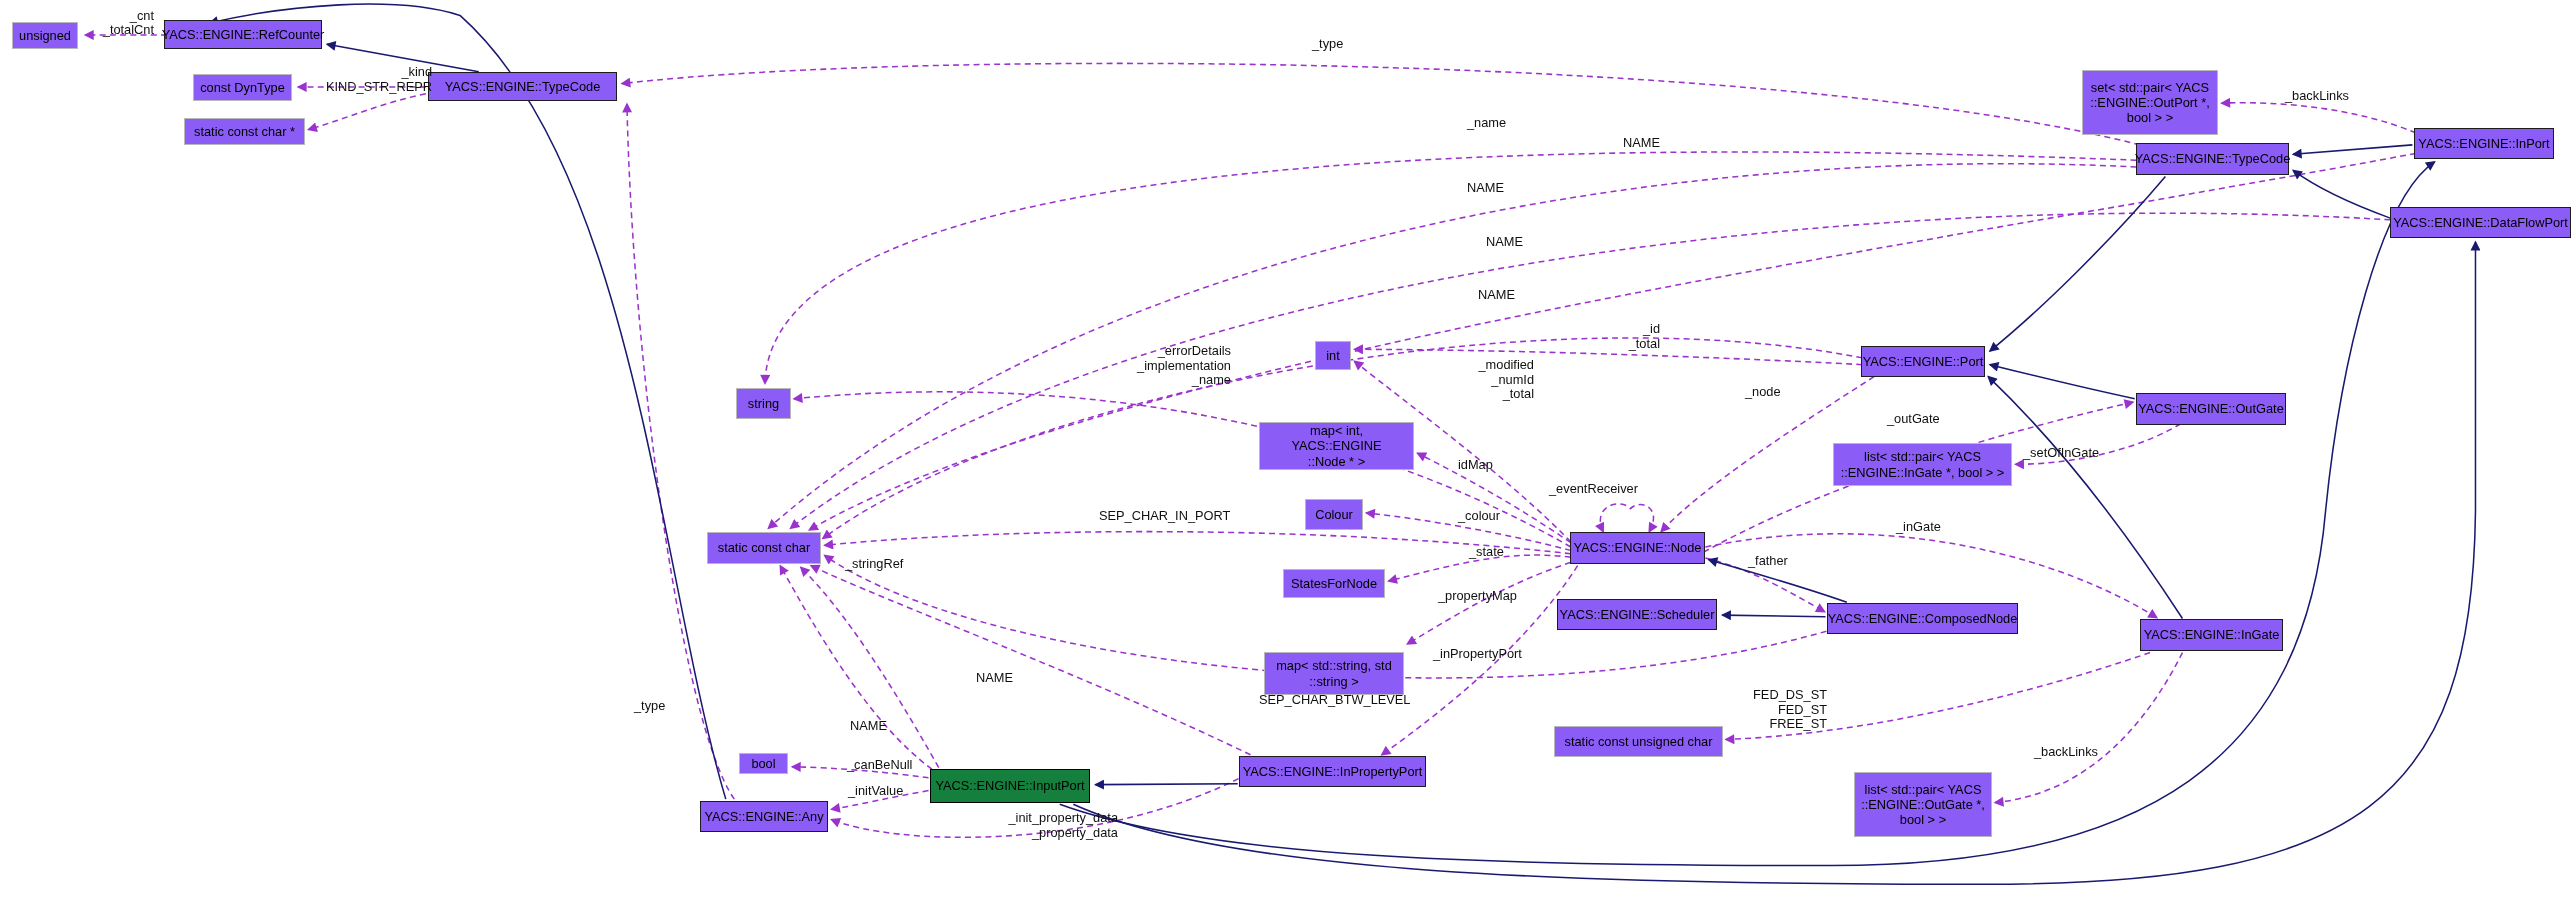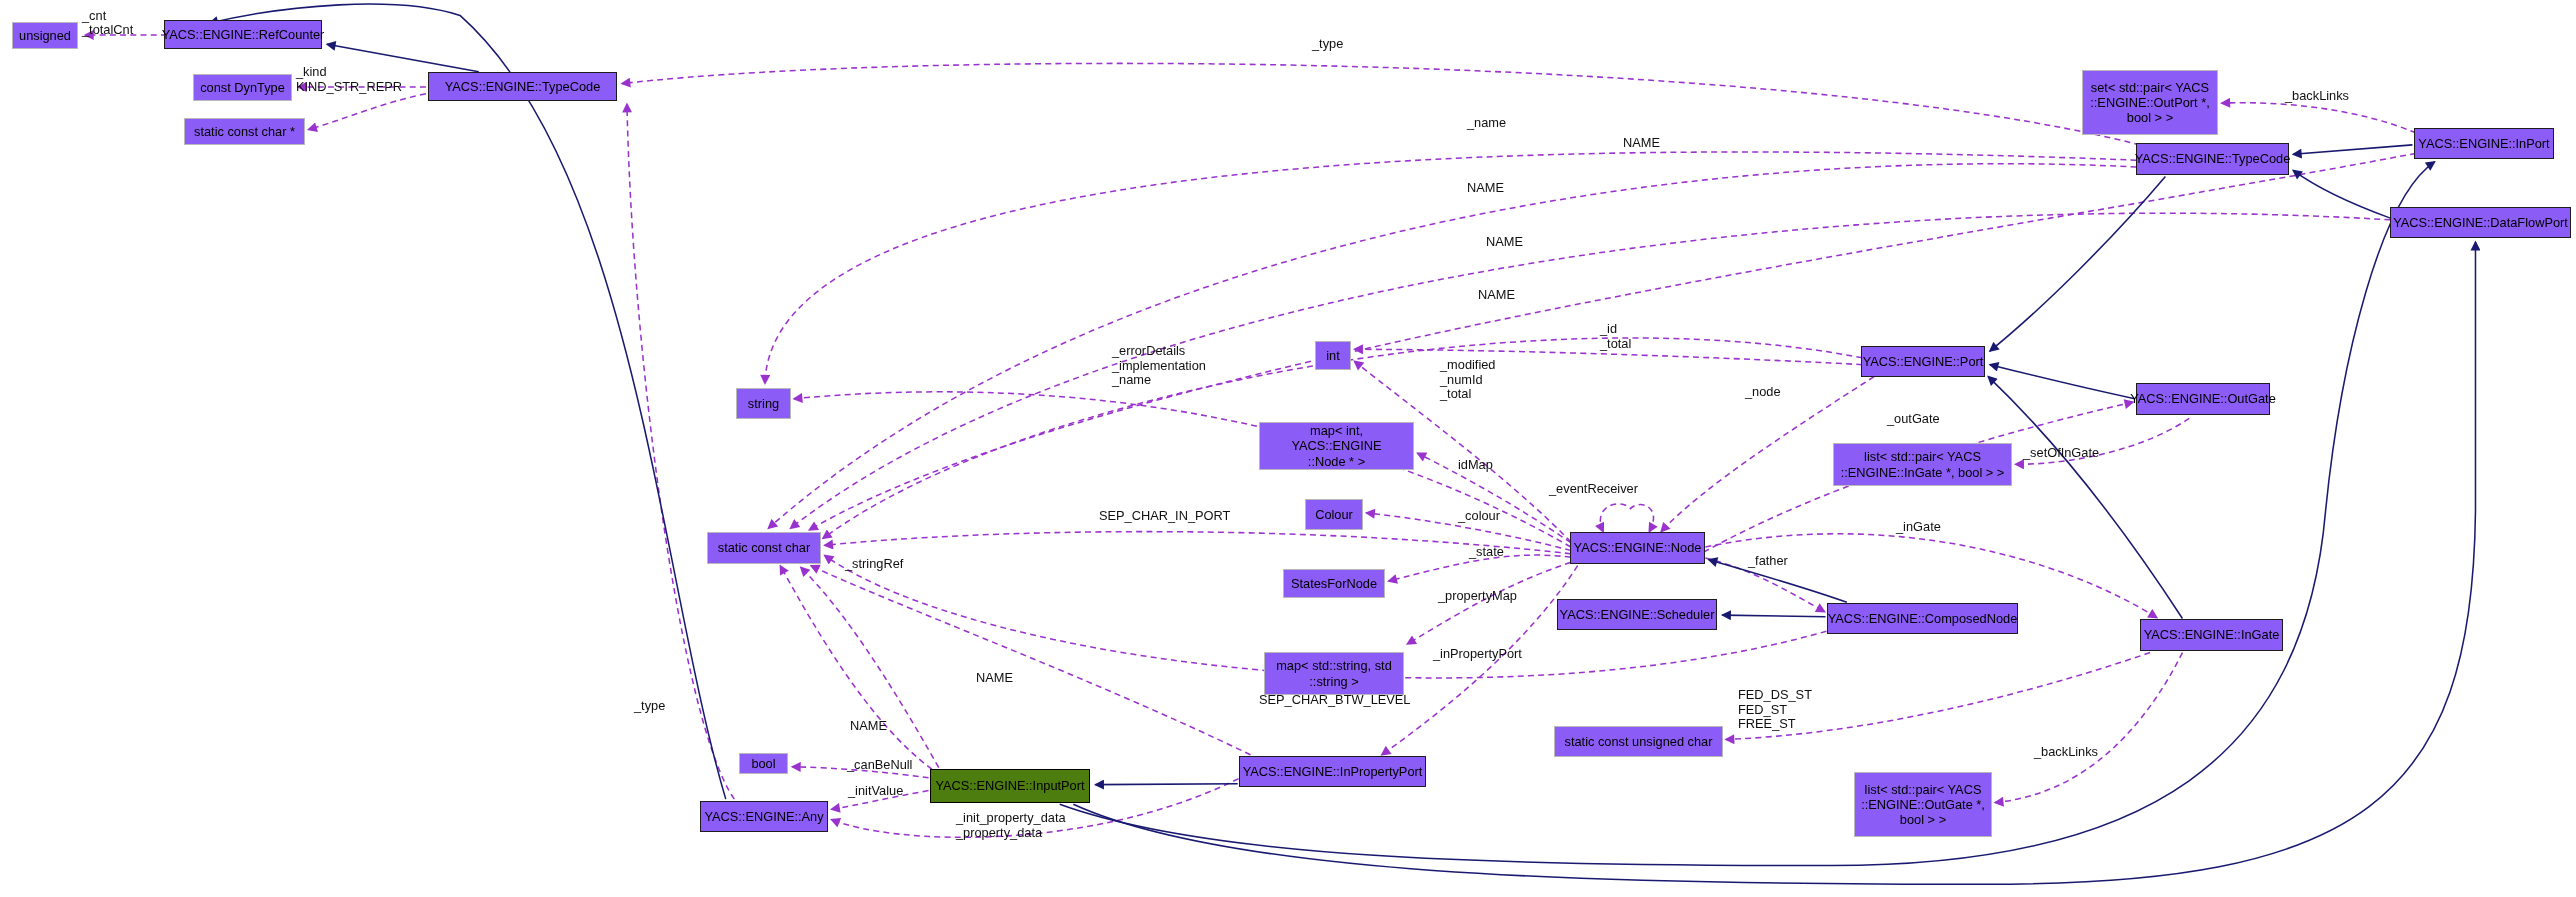--- a/index.html
+++ b/index.html
@@ -4,24 +4,24 @@
 <style>
   html,body{margin:0;padding:0;background:#fff;}
   #canvas{position:relative;width:2576px;height:898px;background:#ffffff;overflow:hidden;
           font-family:"Liberation Sans",sans-serif;}
   svg.edges{position:absolute;left:0;top:0;width:2576px;height:898px;}
   .box{position:absolute;display:flex;align-items:center;justify-content:center;
        text-align:center;white-space:pre-line;font-size:12.8px;line-height:1.18;
        color:#000;background:#8b5cf6;border:0.9px solid #b9b9b9;box-sizing:border-box;
        padding:0.9px 3.4px;z-index:2;}
   .cls{border:1.2px solid #1c1c1c;}
-  .hl{background:#4d7c0f;border:1.5px solid #000;}
+  .hl{background:#15803d;border:1.5px solid #000;}
   .lbl{position:absolute;font-size:12.8px;line-height:1.15;color:#101010;
        white-space:pre-line;z-index:3;}
-  .ctr{text-align:left;}
+  .ctr{text-align:right;}
   .dashed{fill:none;stroke:#9a32cd;stroke-width:1.8;stroke-dasharray:7,5;}
   .solid{fill:none;stroke:#191970;stroke-width:1.8;}
 </style>
 </head>
 <body>
 
 <div id="canvas">
 
   <svg class="edges" viewBox="0 0 3024 1054" width="2576" height="898">
     <defs>
@@ -104,21 +104,21 @@
   <div class="box" style="left:739px;top:753px;width:49px;height:21px">bool</div>
   <div class="box" style="left:1854px;top:772px;width:138px;height:65px">list&lt; std::pair&lt; YACS
 ::ENGINE::OutGate *,
 bool &gt; &gt;</div>
 
   <div class="box cls" style="left:164px;top:20.4px;width:158px;height:29px">YACS::ENGINE::RefCounter</div>
   <div class="box cls" style="left:428px;top:72px;width:189px;height:29px">YACS::ENGINE::TypeCode</div>
   <div class="box cls" style="left:1570px;top:532px;width:135px;height:32px">YACS::ENGINE::Node</div>
   <div class="box cls" style="left:1557px;top:599px;width:160px;height:31px">YACS::ENGINE::Scheduler</div>
   <div class="box cls" style="left:1861px;top:346px;width:124px;height:31px">YACS::ENGINE::Port</div>
-  <div class="box cls" style="left:2136px;top:383px;width:134px;height:32px">YACS::ENGINE::OutGate</div>
+  <div class="box cls" style="left:2136px;top:393px;width:150px;height:32px">YACS::ENGINE::OutGate</div>
   <div class="box cls" style="left:1827px;top:603px;width:191px;height:31px">YACS::ENGINE::ComposedNode</div>
   <div class="box cls" style="left:2140px;top:619px;width:143px;height:32px">YACS::ENGINE::InGate</div>
   <div class="box cls" style="left:2136px;top:143px;width:153px;height:32px">YACS::ENGINE::TypeCode</div>
   <div class="box cls" style="left:2414px;top:128px;width:140px;height:31px">YACS::ENGINE::InPort</div>
   <div class="box cls" style="left:2390px;top:207px;width:181px;height:31px">YACS::ENGINE::DataFlowPort</div>
   <div class="box cls hl" style="left:930px;top:769px;width:160px;height:34px">YACS::ENGINE::InputPort</div>
   <div class="box cls" style="left:1239px;top:756px;width:187px;height:31px">YACS::ENGINE::InPropertyPort</div>
   <div class="box cls" style="left:700px;top:801px;width:128px;height:31px">YACS::ENGINE::Any</div>
 
   <div class="lbl ctr" style="left:82px;top:8.5px;width:72px">_cnt

